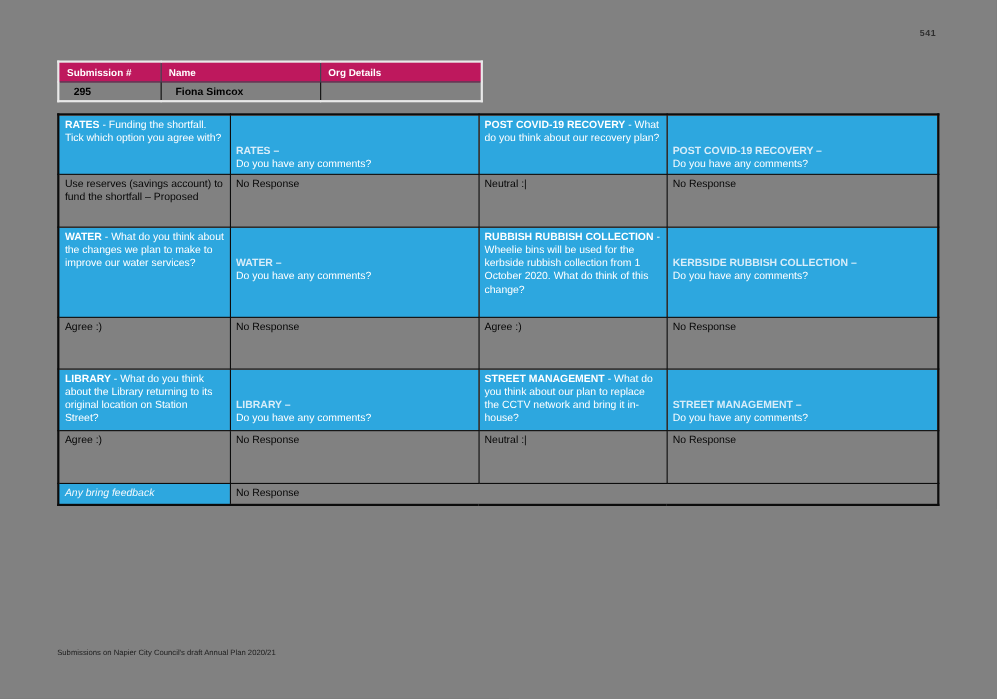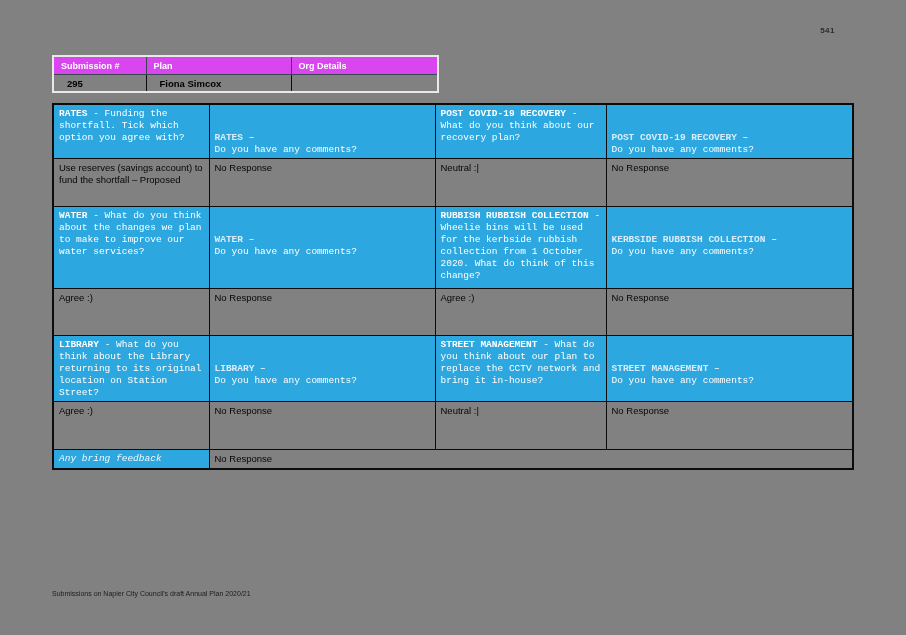--- a/index.html
+++ b/index.html
@@ -1,49 +1,49 @@
 <!DOCTYPE html>
 <html><head>
 <meta charset="utf-8">
 <style>
   html,body{margin:0;padding:0;background:#7f7f7f;}
   .page{
     position:relative;width:906px;height:635px;background:#818181;
     font-family:"Liberation Sans",sans-serif;overflow:hidden;
   }
   .page-number{
-    position:absolute;top:26px;right:71px;font-size:8px;line-height:10px;
+    position:absolute;top:26px;right:55px;font-size:8px;line-height:10px;
     color:#2e2e2e;font-weight:bold;letter-spacing:.5px;
   }
   
   .sub-table{
     position:absolute;left:52px;top:55px;width:385px;
     border-collapse:collapse;table-layout:fixed;
     border:2px solid #e9e9e9;font-size:9px;
   }
   .sub-table th{
-    background:#d946ef;color:#ffffff;text-align:left;font-weight:bold;
+    background:#be185d;color:#ffffff;text-align:left;font-weight:bold;
     padding:2px 7px;height:13px;border:1px solid #3b4651;
   }
   .sub-table td{
     border:1px solid #0c0c0c;padding:1px 13px;height:14px;
     color:#000;font-weight:bold;font-size:9.5px;
   }
   
   .survey{
     position:absolute;left:52px;top:103px;width:800px;
     border-collapse:collapse;table-layout:fixed;
     border:2px solid #0c0c0c;
   }
   .survey td{
     border:1px solid #0c0c0c;vertical-align:top;
     padding:3px 5px 2px 5px;font-size:9.5px;line-height:12px;
     overflow:hidden;
   }
-  .survey td.q{background:#2da7df;color:#ffffff;font-family:Liberation Mono, monospace;}
+  .survey td.q{background:#2da7df;color:#ffffff;}
   .survey td.q b{font-weight:bold;}
   .survey td.q.stacked b{display:block;color:#d8edf9;margin-top:24px;}
   .survey td.a{color:#060606;background:transparent;}
   .survey td.feedback{font-style:italic;color:#f2f9fd;}
   .footer{
     position:absolute;left:52px;top:589px;font-size:7px;line-height:9px;
     color:#1c1c1c;
   }
 </style>
 </head>
@@ -55,21 +55,21 @@
 
   <table class="sub-table">
     <colgroup>
         <col style="width:93px">
         <col style="width:145px">
         <col style="width:147px">
       </colgroup>
     <thead>
       <tr>
         <th>Submission #</th>
-        <th>Plan</th>
+        <th>Name</th>
         <th>Org Details</th>
       </tr>
     </thead>
     <tbody>
       <tr>
         <td>295</td>
         <td>Fiona Simcox</td>
         <td></td>
       </tr>
     </tbody>

